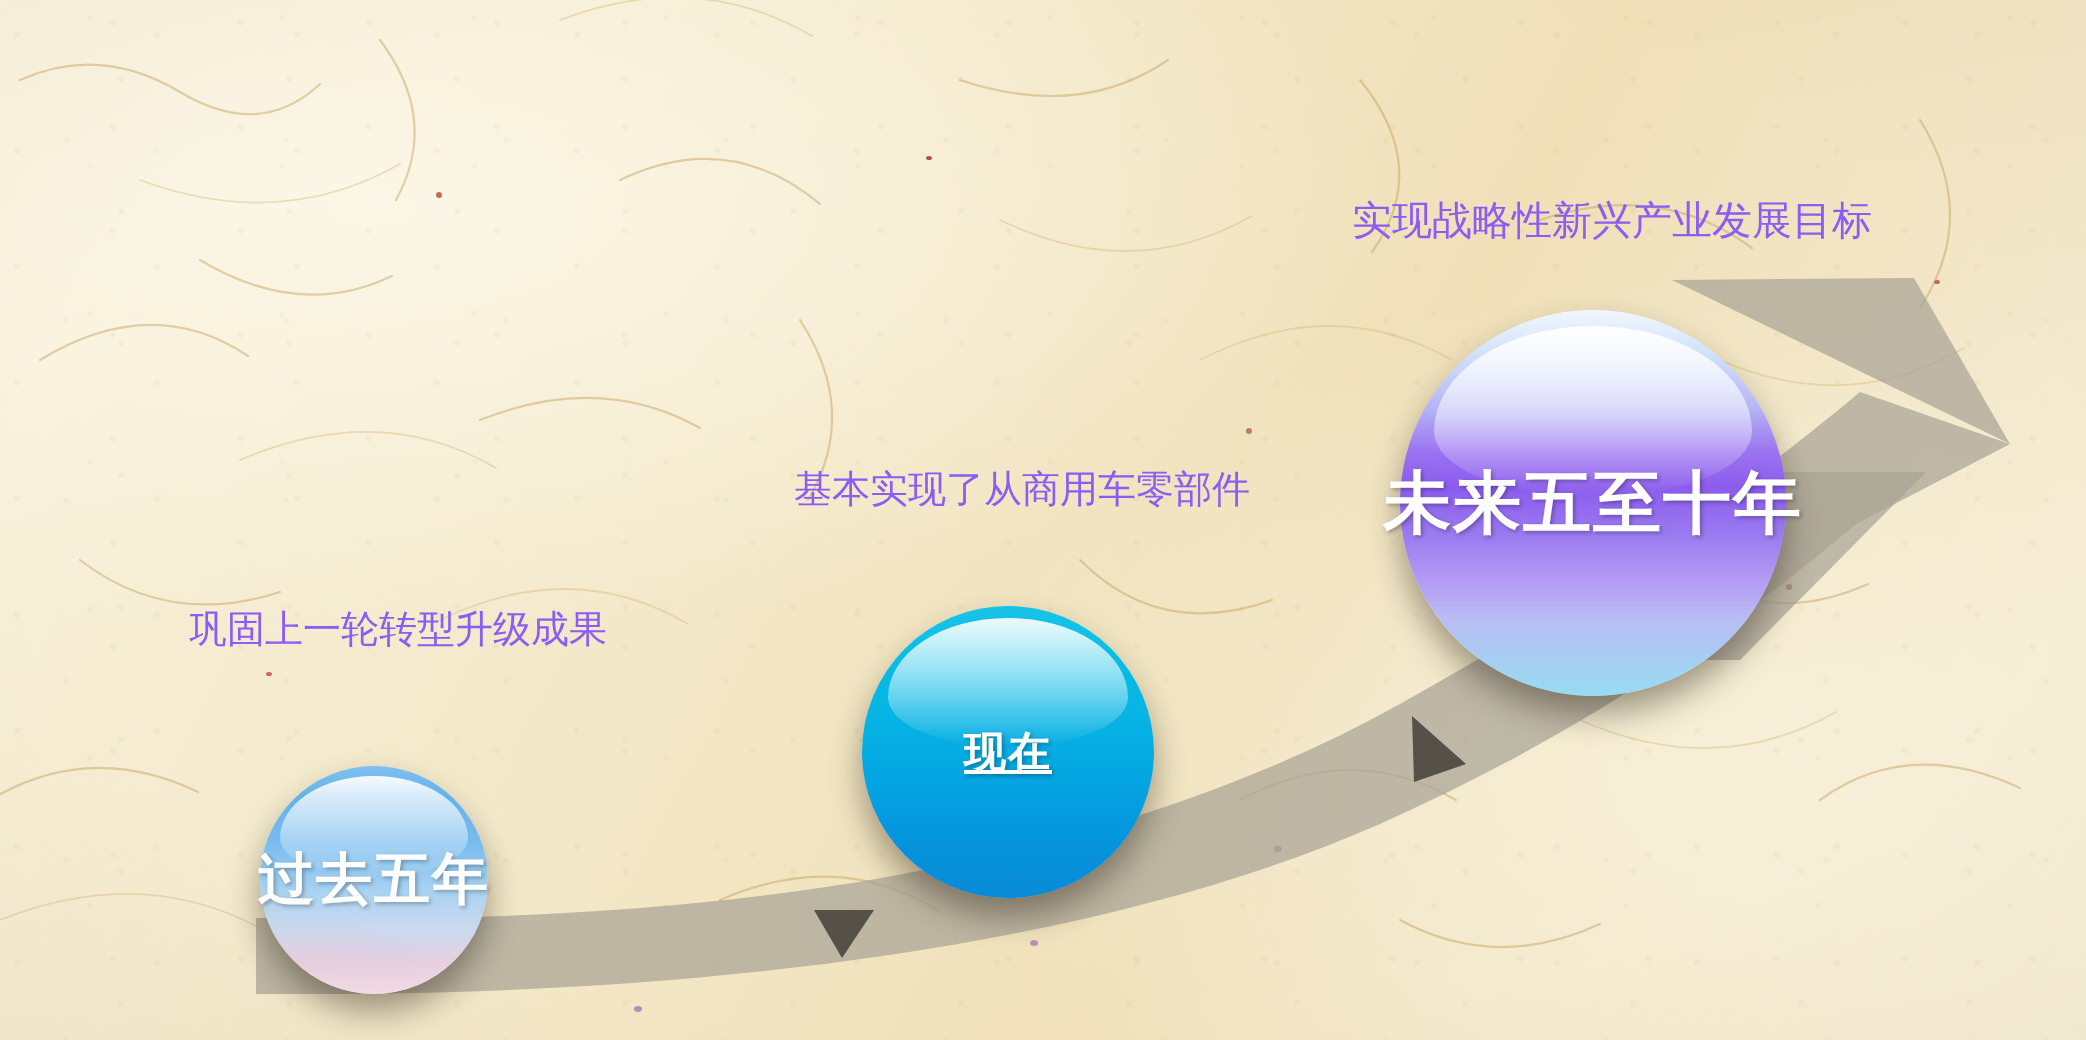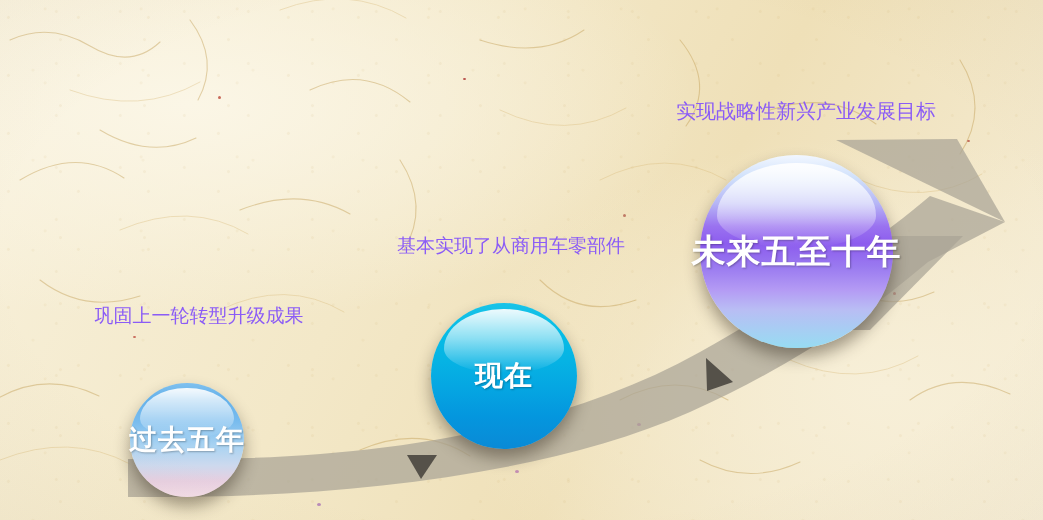--- a/index.html
+++ b/index.html
@@ -105,21 +105,21 @@
   }
   #sphere-past .sphere-label { font-size: 28px; }
 
   #sphere-present {
     left: 431px; top: 303px;
     width: 146px; height: 146px;
     background: linear-gradient(to bottom,
         #19c3e8 0%, #07bde6 18%, #06b4e4 38%,
         #05a6e2 58%, #0496de 78%, #0a8ad6 100%);
   }
-  #sphere-present .sphere-label { font-size: 28px; }
+  #sphere-present .sphere-label { font-size: 21px; text-decoration: underline; }
 
   #sphere-future {
     left: 700px; top: 155px;
     width: 193px; height: 193px;
     background: linear-gradient(to bottom,
         #f2f7ff 0%, #cfe0fb 12%, #b6b6f6 25%,
         #9a72f0 37%, #8c5cee 46%, #9a7af0 58%,
         #b49bf4 70%, #b9bdf4 80%, #a8cdf3 90%, #97dcf2 100%);
   }
   #sphere-future .sphere-label { font-size: 34px; text-align: right; }

